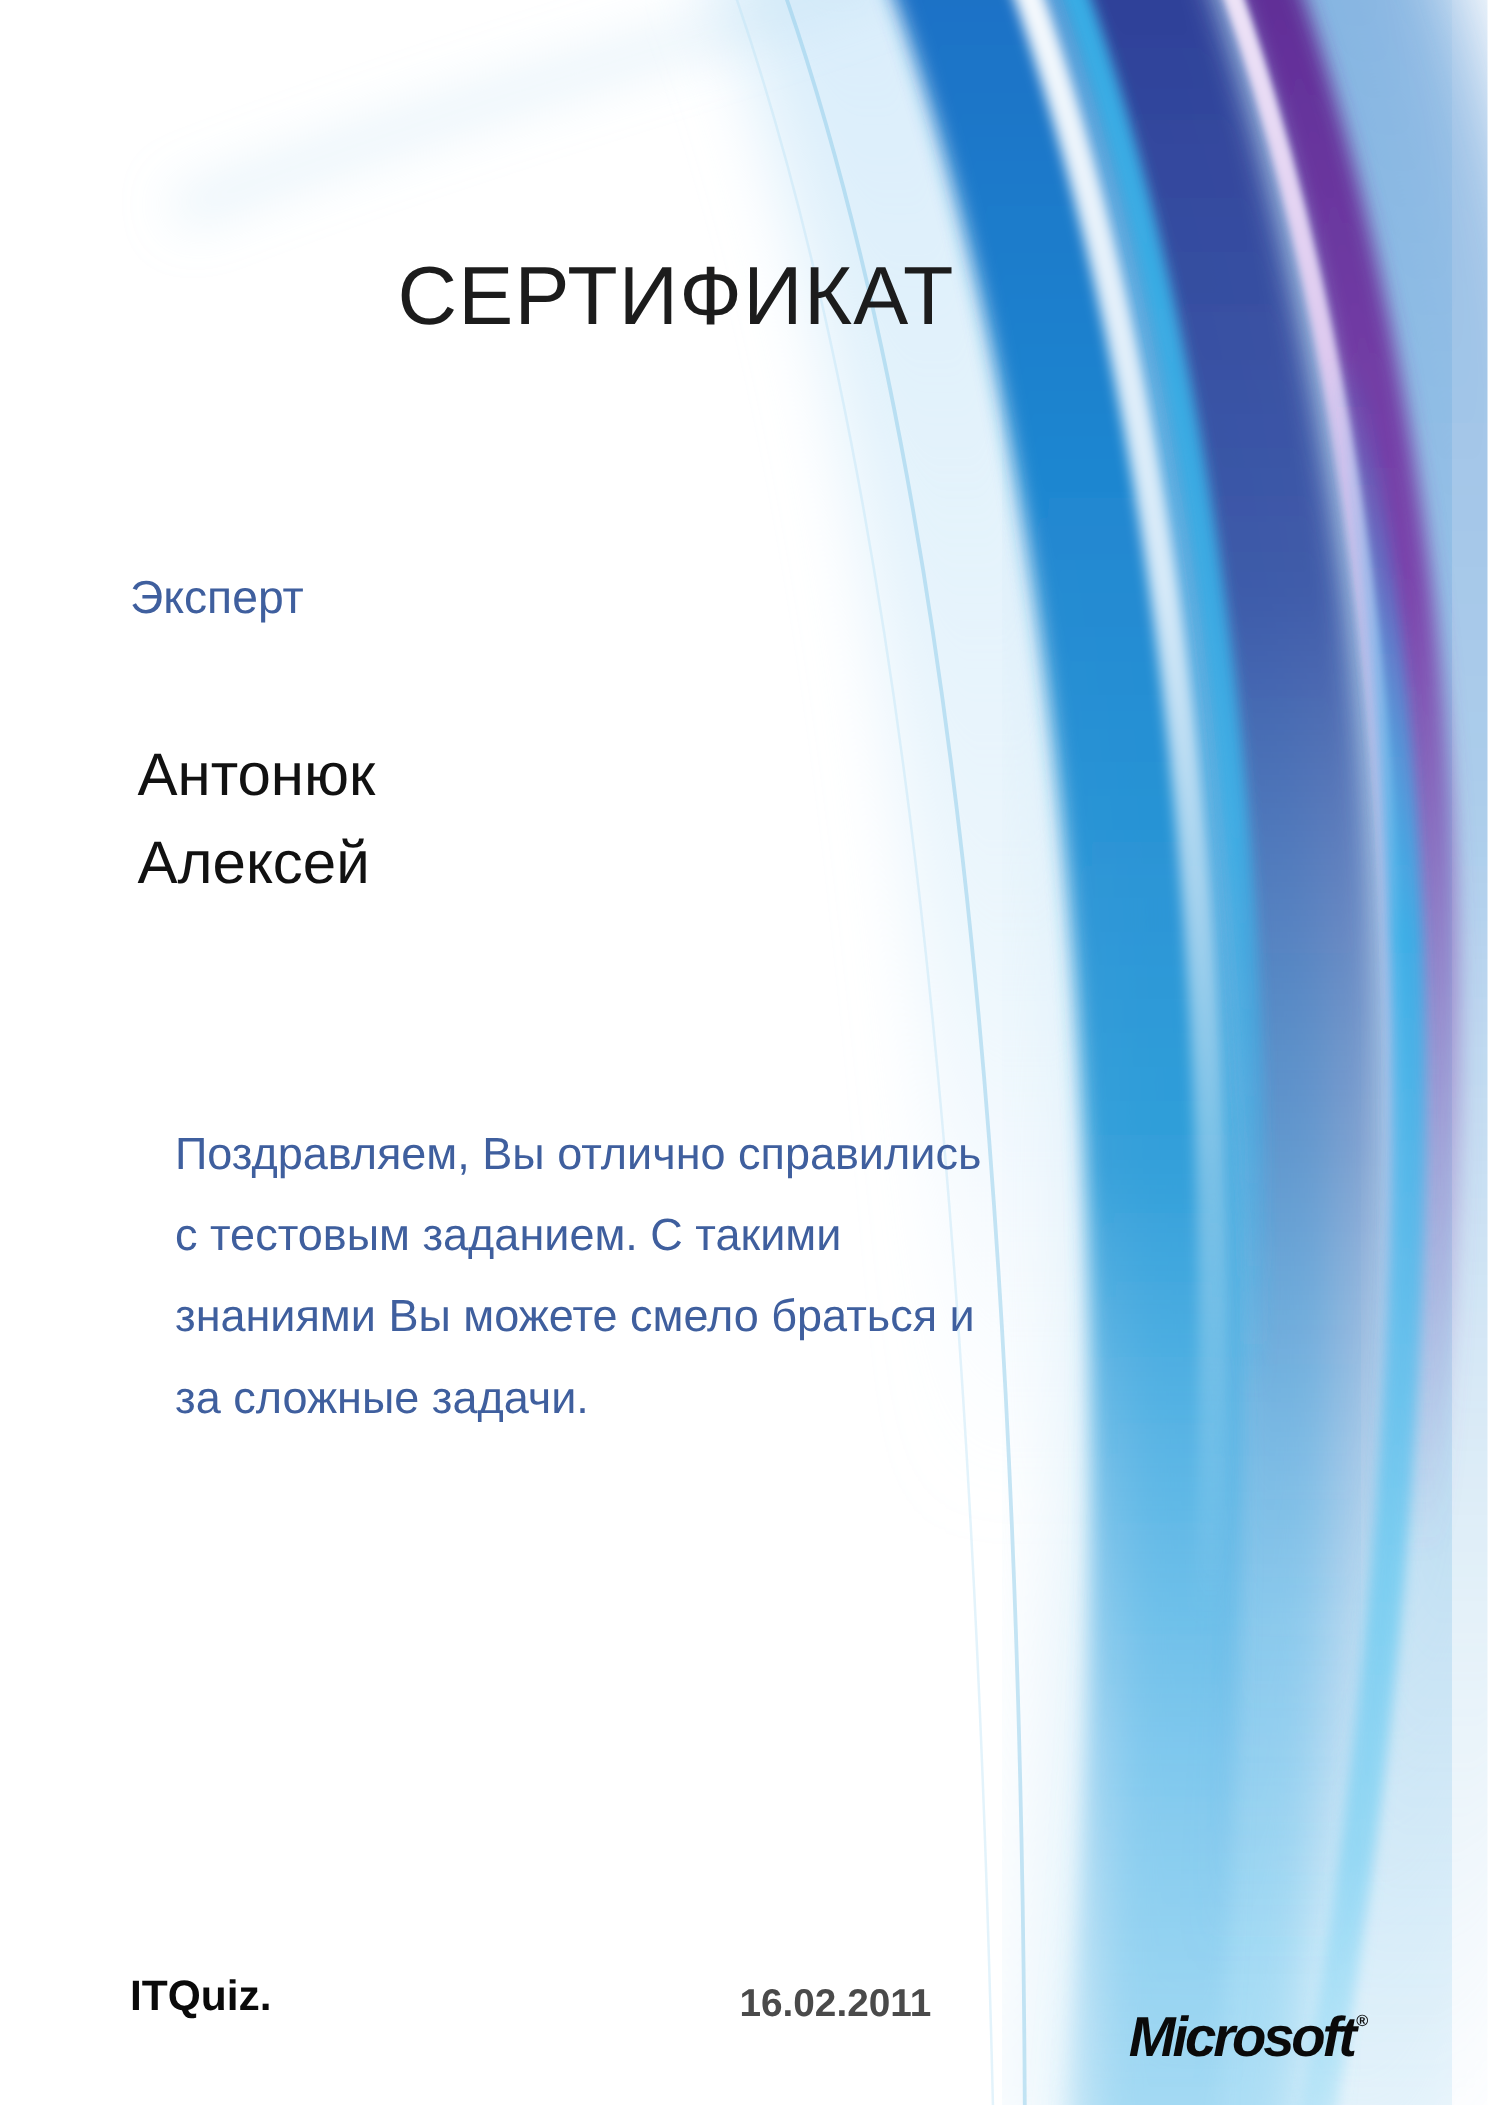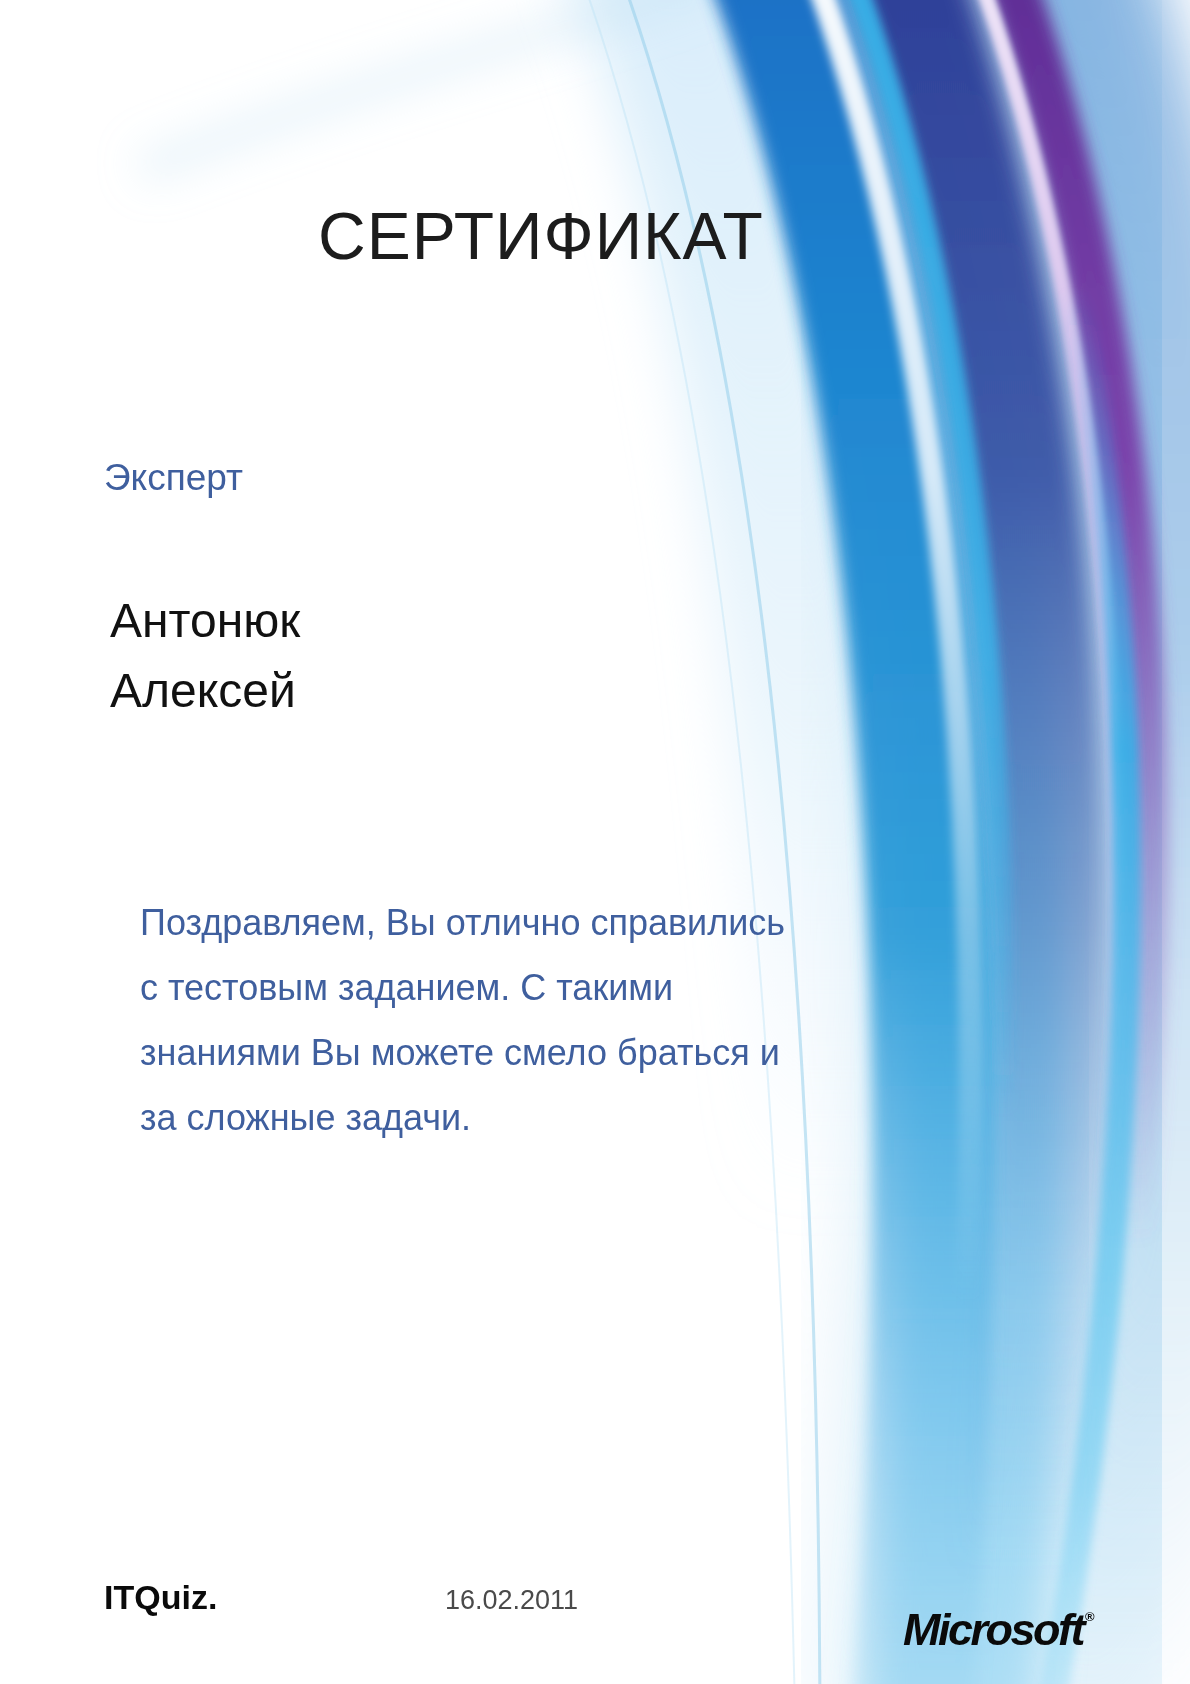--- a/index.html
+++ b/index.html
@@ -71,23 +71,23 @@
     font-size: 34px;
     font-weight: bold;
     color: #0a0a0a;
     letter-spacing: 0px;
   }
   .footer-date {
     position: absolute;
     left: 445px;
     top: 1585px;
     width: 300px;
-    text-align: left;
-    font-size: 27px;
-    font-weight: 400;
+    text-align: right;
+    font-size: 31px;
+    font-weight: 700;
     color: #4a4a4a;
   }
   .ms-logo {
     position: absolute;
     left: 903px;
     top: 1604px;
     font-size: 45px;
     font-weight: bold;
     font-style: italic;
     letter-spacing: -2.5px;

